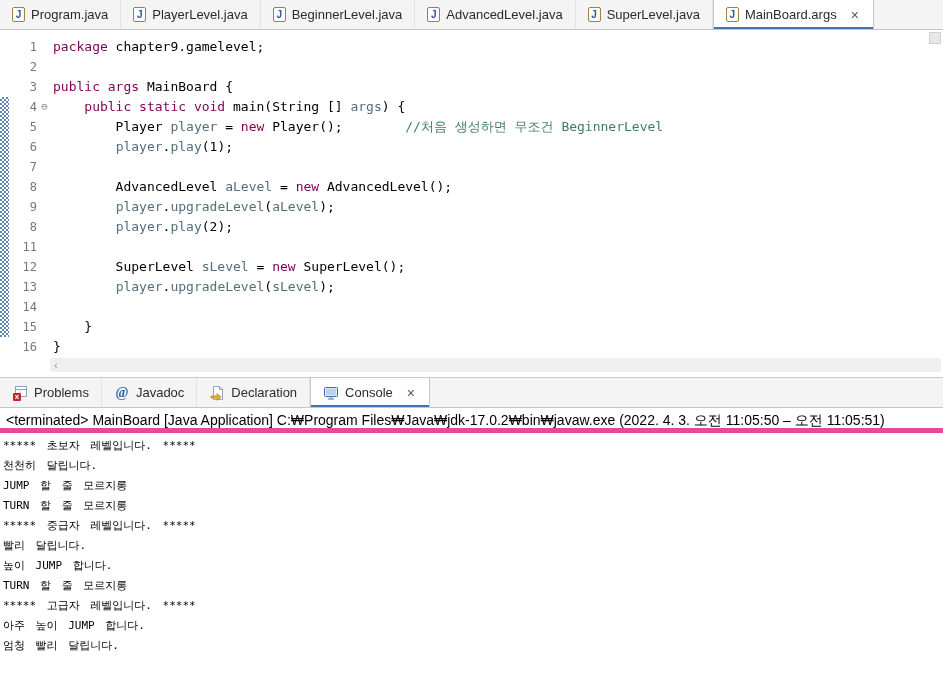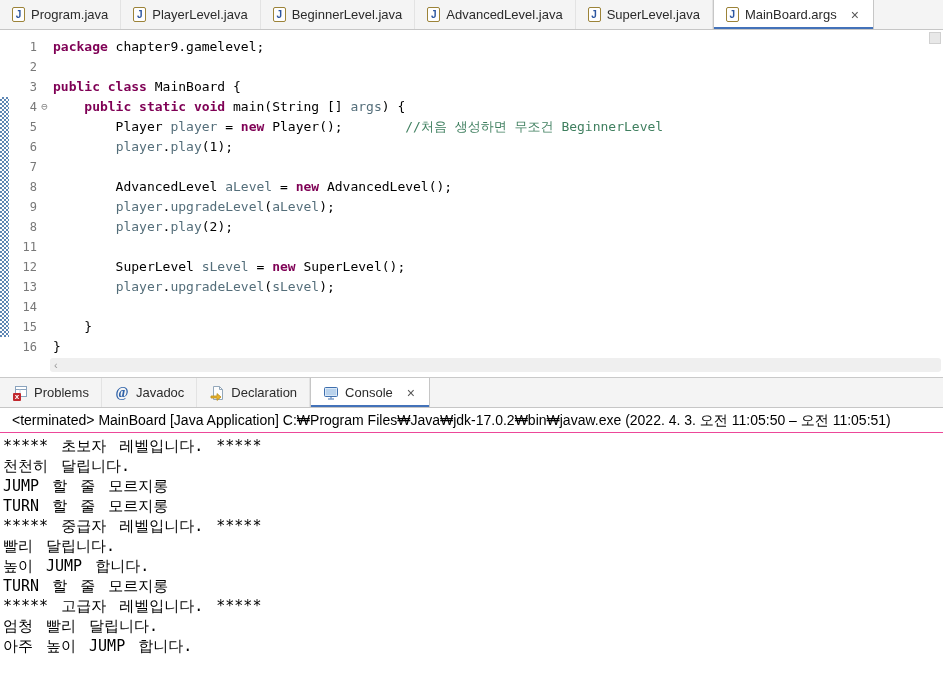--- a/index.html
+++ b/index.html
@@ -53,44 +53,44 @@
   .range{width:9px;flex:none;}
   .range.hatch{
     background-image:
       linear-gradient(45deg,#5d86b4 25%,transparent 25%,transparent 75%,#5d86b4 75%),
       linear-gradient(45deg,#5d86b4 25%,transparent 25%,transparent 75%,#5d86b4 75%);
     background-size:4px 4px;background-position:0 0,2px 2px;background-color:#fff;
   }
   .lnum{width:28px;flex:none;text-align:right;color:var(--c-ln);font-size:12px;}
   .fold{width:15px;flex:none;text-align:center;color:#8a8a8a;font-size:11px;line-height:19px;}
   .ltext{padding-left:1px;}
-  .seg-k{color:var(--c-key);font-weight:bold;}
+  .seg-k{color:var(--c-key);font-weight:normal;}
   .seg-p{color:var(--c-plain);}
   .seg-v{color:var(--c-var);}
   .seg-c{color:var(--c-com);}
   .hscroll{
     position:absolute;left:50px;right:2px;bottom:5px;height:14px;
     background:#efefef;border-radius:3px;color:#9a9a9a;
     font-size:11px;line-height:14px;padding-left:4px;
   }
   .vscroll-top{
     position:absolute;top:2px;right:2px;width:12px;height:12px;
     background:#e8e8e8;border:1px solid #d0d0d0;
   }
   .splitter{height:1px;background:#c9c9c9;}
   
   .console-status{
-    height:25px;line-height:24px;font-size:14px;padding-left:12px;
-    background:#fff;border-bottom:1px solid #ec4899;color:#000;white-space:nowrap;overflow:hidden;
+    height:25px;line-height:24px;font-size:14px;padding-left:6px;
+    background:#fff;border-bottom:5px solid #ec4899;color:#000;white-space:nowrap;overflow:hidden;
   }
   .console-out{
     padding:3px 0 0 3px;background:#fff;height:221px;overflow:hidden;
   }
   .console-line{
-    height:20px;line-height:20px;font-size:15px;color:#000;white-space:pre;
+    height:20px;line-height:20px;font-size:11px;color:#000;white-space:pre;
     font-family:"DejaVu Sans Mono","Liberation Mono",monospace;word-spacing:4px;
   }
 </style>
 </head>
 <body>
 
 <div class="tabbar" id="editor-tabbar">
     <div class="tab">
       <span class="jfile">J</span>
       <span>Program.java</span>
@@ -115,21 +115,21 @@
       <span class="jfile">J</span>
       <span>MainBoard.args</span>
       <span class="close">×</span>
     </div>
   </div>
 
 <div class="editor" id="editor">
   <div id="code-lines">
       <div class="code-row"><span class="range"></span><span class="lnum">1</span><span class="fold"></span><span class="ltext"><span class="seg-k">package</span><span class="seg-p"> chapter9.gamelevel;</span></span></div>
       <div class="code-row"><span class="range"></span><span class="lnum">2</span><span class="fold"></span><span class="ltext"></span></div>
-      <div class="code-row"><span class="range"></span><span class="lnum">3</span><span class="fold"></span><span class="ltext"><span class="seg-k">public class</span><span class="seg-p"> MainBoard {</span></span></div>
+      <div class="code-row"><span class="range"></span><span class="lnum">3</span><span class="fold"></span><span class="ltext"><span class="seg-k">public args</span><span class="seg-p"> MainBoard {</span></span></div>
       <div class="code-row"><span class="range hatch"></span><span class="lnum">4</span><span class="fold">⊖</span><span class="ltext"><span class="seg-p">    </span><span class="seg-k">public static void</span><span class="seg-p"> main(String [] </span><span class="seg-v">args</span><span class="seg-p">) {</span></span></div>
       <div class="code-row"><span class="range hatch"></span><span class="lnum">5</span><span class="fold"></span><span class="ltext"><span class="seg-p">        Player </span><span class="seg-v">player</span><span class="seg-p"> = </span><span class="seg-k">new</span><span class="seg-p"> Player();</span><span class="seg-p">        </span><span class="seg-c">//처음 생성하면 무조건 BeginnerLevel</span></span></div>
       <div class="code-row"><span class="range hatch"></span><span class="lnum">6</span><span class="fold"></span><span class="ltext"><span class="seg-p">        </span><span class="seg-v">player</span><span class="seg-p">.</span><span class="seg-v">play</span><span class="seg-p">(1);</span></span></div>
       <div class="code-row"><span class="range hatch"></span><span class="lnum">7</span><span class="fold"></span><span class="ltext"></span></div>
       <div class="code-row"><span class="range hatch"></span><span class="lnum">8</span><span class="fold"></span><span class="ltext"><span class="seg-p">        AdvancedLevel </span><span class="seg-v">aLevel</span><span class="seg-p"> = </span><span class="seg-k">new</span><span class="seg-p"> AdvancedLevel();</span></span></div>
       <div class="code-row"><span class="range hatch"></span><span class="lnum">9</span><span class="fold"></span><span class="ltext"><span class="seg-p">        </span><span class="seg-v">player</span><span class="seg-p">.</span><span class="seg-v">upgradeLevel</span><span class="seg-p">(</span><span class="seg-v">aLevel</span><span class="seg-p">);</span></span></div>
       <div class="code-row"><span class="range hatch"></span><span class="lnum">8</span><span class="fold"></span><span class="ltext"><span class="seg-p">        </span><span class="seg-v">player</span><span class="seg-p">.</span><span class="seg-v">play</span><span class="seg-p">(2);</span></span></div>
       <div class="code-row"><span class="range hatch"></span><span class="lnum">11</span><span class="fold"></span><span class="ltext"></span></div>
       <div class="code-row"><span class="range hatch"></span><span class="lnum">12</span><span class="fold"></span><span class="ltext"><span class="seg-p">        SuperLevel </span><span class="seg-v">sLevel</span><span class="seg-p"> = </span><span class="seg-k">new</span><span class="seg-p"> SuperLevel();</span></span></div>
       <div class="code-row"><span class="range hatch"></span><span class="lnum">13</span><span class="fold"></span><span class="ltext"><span class="seg-p">        </span><span class="seg-v">player</span><span class="seg-p">.</span><span class="seg-v">upgradeLevel</span><span class="seg-p">(</span><span class="seg-v">sLevel</span><span class="seg-p">);</span></span></div>
@@ -191,15 +191,15 @@
 <div class="console-out" id="console-out">
     <div class="console-line">***** 초보자 레벨입니다. *****</div>
     <div class="console-line">천천히 달립니다.</div>
     <div class="console-line">JUMP 할 줄 모르지롱</div>
     <div class="console-line">TURN 할 줄 모르지롱</div>
     <div class="console-line">***** 중급자 레벨입니다. *****</div>
     <div class="console-line">빨리 달립니다.</div>
     <div class="console-line">높이 JUMP 합니다.</div>
     <div class="console-line">TURN 할 줄 모르지롱</div>
     <div class="console-line">***** 고급자 레벨입니다. *****</div>
+    <div class="console-line">아주 높이 JUMP 합니다.</div>
     <div class="console-line">엄청 빨리 달립니다.</div>
-    <div class="console-line">아주 높이 JUMP 합니다.</div>
   </div>
 
 </body></html>

